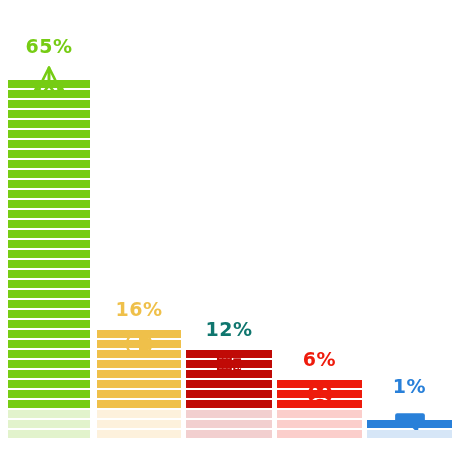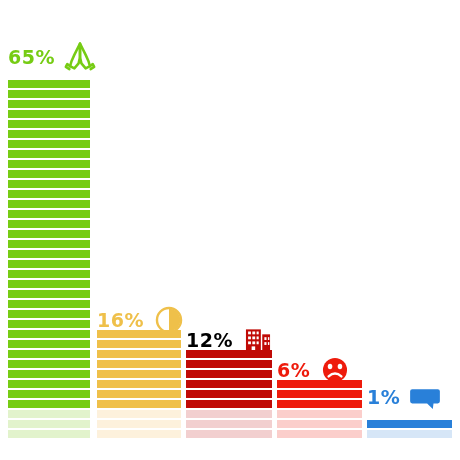--- a/index.html
+++ b/index.html
@@ -38,20 +38,21 @@
     margin-top: 2px;
     border-radius: 0;
   }
   .seg.faded { }
   .bar-header {
     position: absolute;
     left: 0;
     width: 100%;
     height: 40px;
     display: flex;
+    flex-direction: column;
     align-items: center;
     gap: 8px;
     white-space: nowrap;
   }
   .pct {
     font-size: 19px;
     font-weight: bold;
     letter-spacing: 0.5px;
     line-height: 1;
   }
@@ -143,21 +144,21 @@
         <div class="seg solid" style="background: rgb(239, 192, 74);"></div>
         <div class="seg solid" style="background: rgb(239, 192, 74);"></div>
         <div class="seg solid" style="background: rgb(239, 192, 74);"></div>
         <div class="seg solid" style="background: rgb(239, 192, 74);"></div>
         <div class="seg solid" style="background: rgb(239, 192, 74);"></div>
       </div>
   </div>
 
   <div class="bar-group" style="left:186px; width:86px; height:460px;">
     <div class="bar-header" style="bottom:100px;">
-      <span class="pct" style="color:#000000;">12%</span>
+      <span class="pct" style="color:#0f766e;">12%</span>
       <span class="icon">
         <svg viewBox="0 0 48 48" aria-hidden="true">
           <g fill="#C00A06">
             <rect x="7" y="9" width="21" height="30"></rect>
             <rect x="30" y="16" width="11" height="23"></rect>
           </g>
           <g fill="#ffffff">
             <rect x="10" y="12" width="4" height="4"></rect>
             <rect x="16" y="12" width="4" height="4"></rect>
             <rect x="22" y="12" width="3" height="4"></rect>

